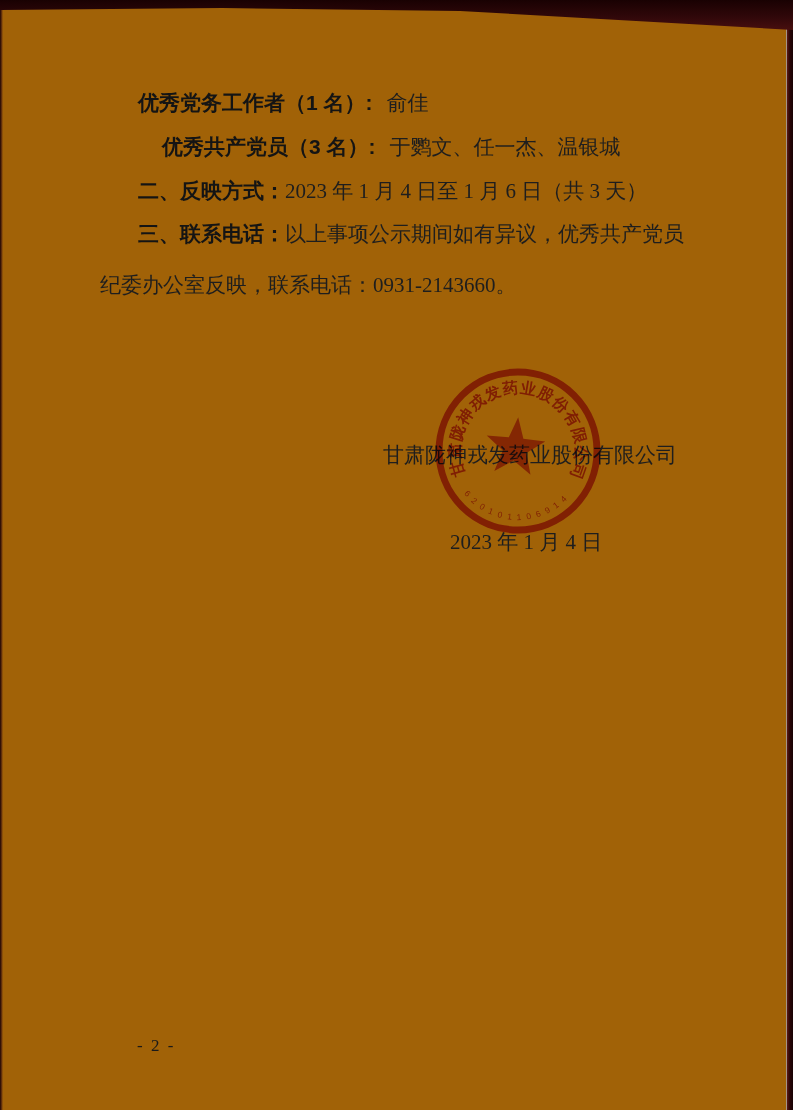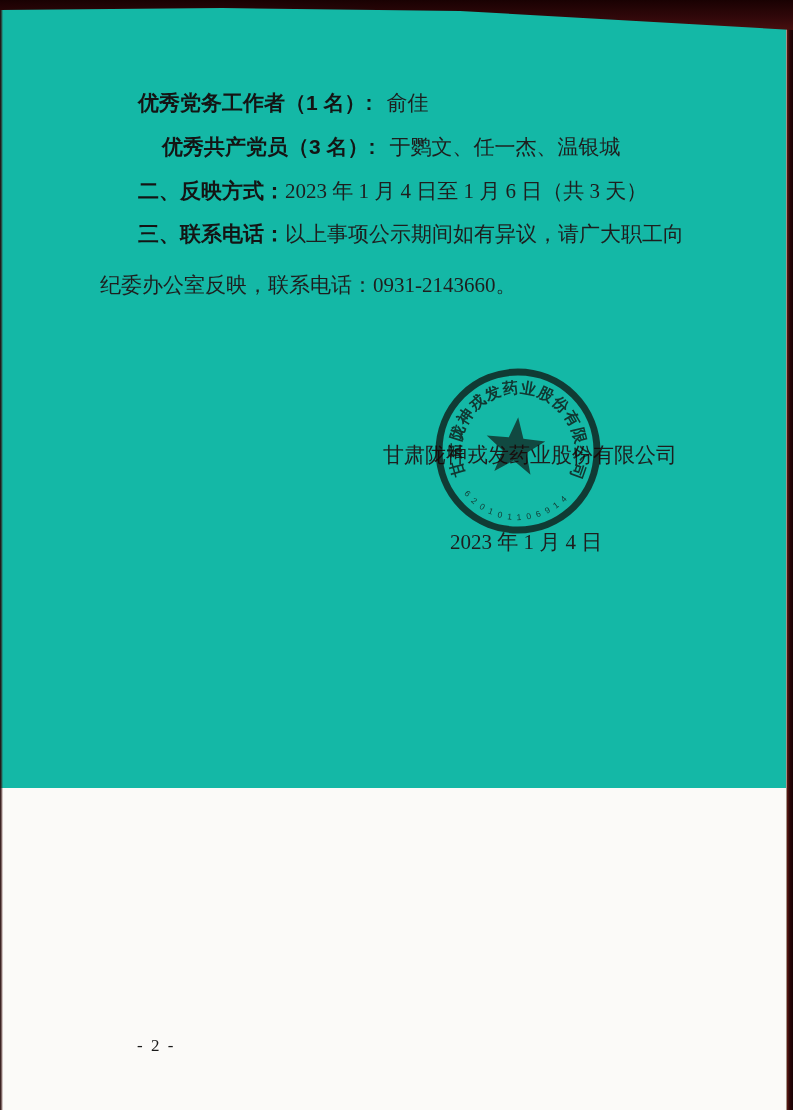--- a/index.html
+++ b/index.html
@@ -4,22 +4,22 @@
 <style>
   html, body {
     margin: 0; padding: 0;
     width: 793px; height: 1110px;
     overflow: hidden;
     background: #fbfaf8;
     font-family: "Liberation Serif", "DejaVu Serif", serif;
   }
   .page {
     position: relative;
-    width: 793px; height: 788px;
-    background: #14b8a6;
+    width: 793px; height: 1110px;
+    background: #a16207;
   }
   
   .scan-band-top {
     position: absolute; top: 0; left: 0;
     width: 793px; height: 32px;
     background: linear-gradient(to bottom, #190102 0%, #31080a 55%, #4c100f 100%);
     clip-path: polygon(0 0, 100% 0, 100% 30px, 58% 11px, 28% 8px, 0 10px);
     z-index: 5;
   }
   .scan-strip-right {
@@ -99,21 +99,21 @@
 
   <div class="textline" style="left:138px; top:134px;margin-left:24px;">
     <span class="lab">优秀共产党员（3 名）:</span><span class="val gap">于鹦文、任一杰、温银城</span>
   </div>
 
   <div class="textline" style="left:138px; top:178px;">
     <span class="lab">二、反映方式：</span><span class="val">2023 年 1 月 4 日至 1 月 6 日（共 3 天）</span>
   </div>
 
   <div class="textline" style="left:138px; top:221px;">
-    <span class="lab">三、联系电话：</span><span class="val">以上事项公示期间如有异议，请广大职工向</span>
+    <span class="lab">三、联系电话：</span><span class="val">以上事项公示期间如有异议，优秀共产党员</span>
   </div>
 
   <div class="textline" style="left:100px; top:272px;">
     <span class="val">纪委办公室反映，联系电话：0931-2143660。</span>
   </div>
 
   <div class="sig" style="left:383px; top:441px;">甘肃陇神戎发药业股份有限公司</div>
   <div class="sig" style="left:450px; top:481px;margin-top:47px;">2023 年 1 月 4 日</div>
 
   <svg class="stamp" viewBox="0 0 200 200">

